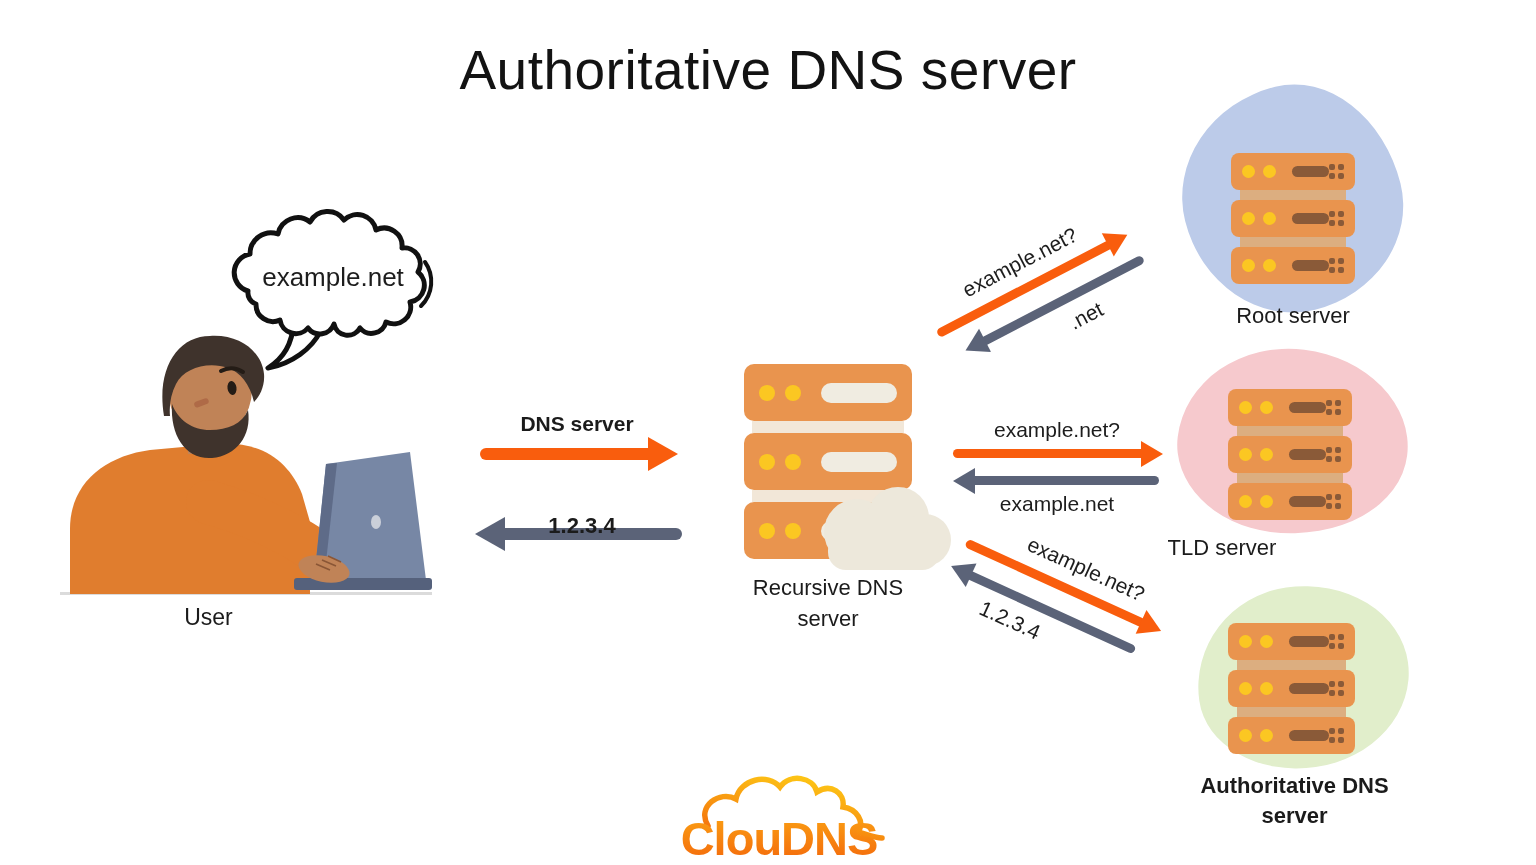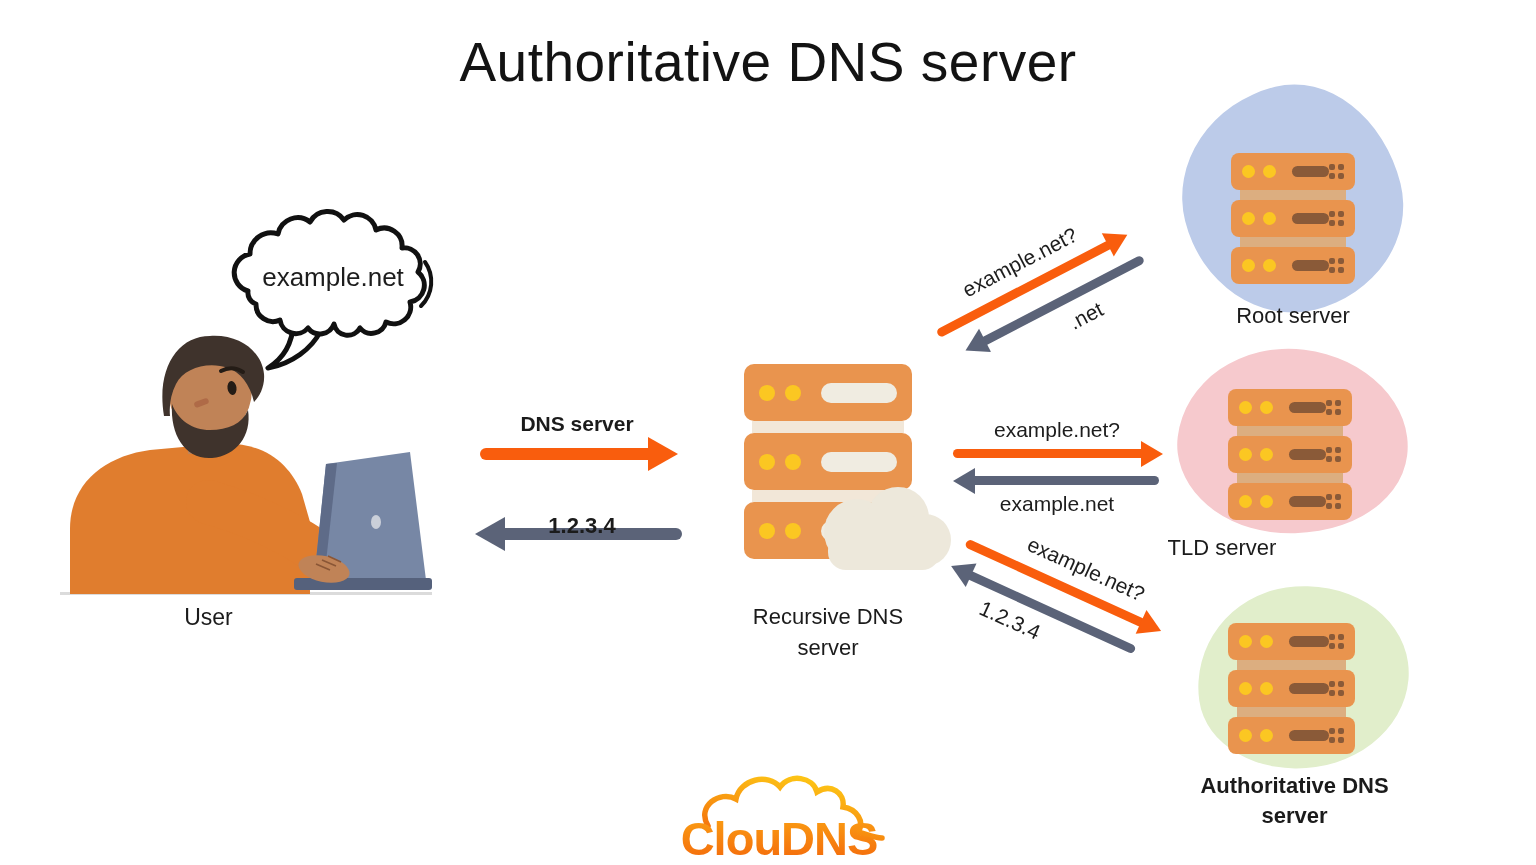--- a/index.html
+++ b/index.html
@@ -5,21 +5,21 @@
   html,body { margin:0; padding:0; background:#fff; }
   #canvas {
     position:relative; width:1536px; height:865px; background:#ffffff;
     overflow:hidden; font-family:"Liberation Sans", sans-serif; color:#161616;
   }
   .abs { position:absolute; }
 
   
   #title {
     position:absolute; left:0; right:0; top:22px; text-align:center;
-    font-size:55px; font-weight:500; letter-spacing:0.5px; color:#131313; margin:8px;
+    font-size:55px; font-weight:500; letter-spacing:0.5px; color:#131313; margin:16px;
   }
 
   
   .caption { position:absolute; text-align:center; font-size:22px; color:#1b1b1b; }
   .caption.bold { font-weight:bold; }
   .two-line { line-height:31px; }
 
   
   .arr { position:relative; --c:#F95D0D; }
   .arr.slate { --c:#5B6378; }
@@ -131,21 +131,21 @@
     </div>
   </div>
   <svg class="abs" style="left:812px; top:474px;" width="142" height="96" viewBox="0 0 142 96">
     <g fill="#EDE8DB">
       <circle cx="45" cy="58" r="33"></circle>
       <circle cx="86" cy="44" r="31"></circle>
       <circle cx="113" cy="66" r="26"></circle>
       <rect x="16" y="58" width="112" height="38" rx="18"></rect>
     </g>
   </svg>
-  <div class="caption two-line" style="left:728px; top:601px; width:200px;">
+  <div class="caption two-line" style="left:728px; top:572px; width:200px;">
     <div>Recursive DNS</div>
     <div>server</div>
   </div>
 
   <div class="flow" style="left:922px; top:246px; width:232px; transform:rotate(-27.5deg);">
     <div class="flow-label">example.net?</div>
     <div class="arr right" style="width:212px; height:26px;">
       <div class="shaft"></div>
         <div class="head"></div>
     </div>

